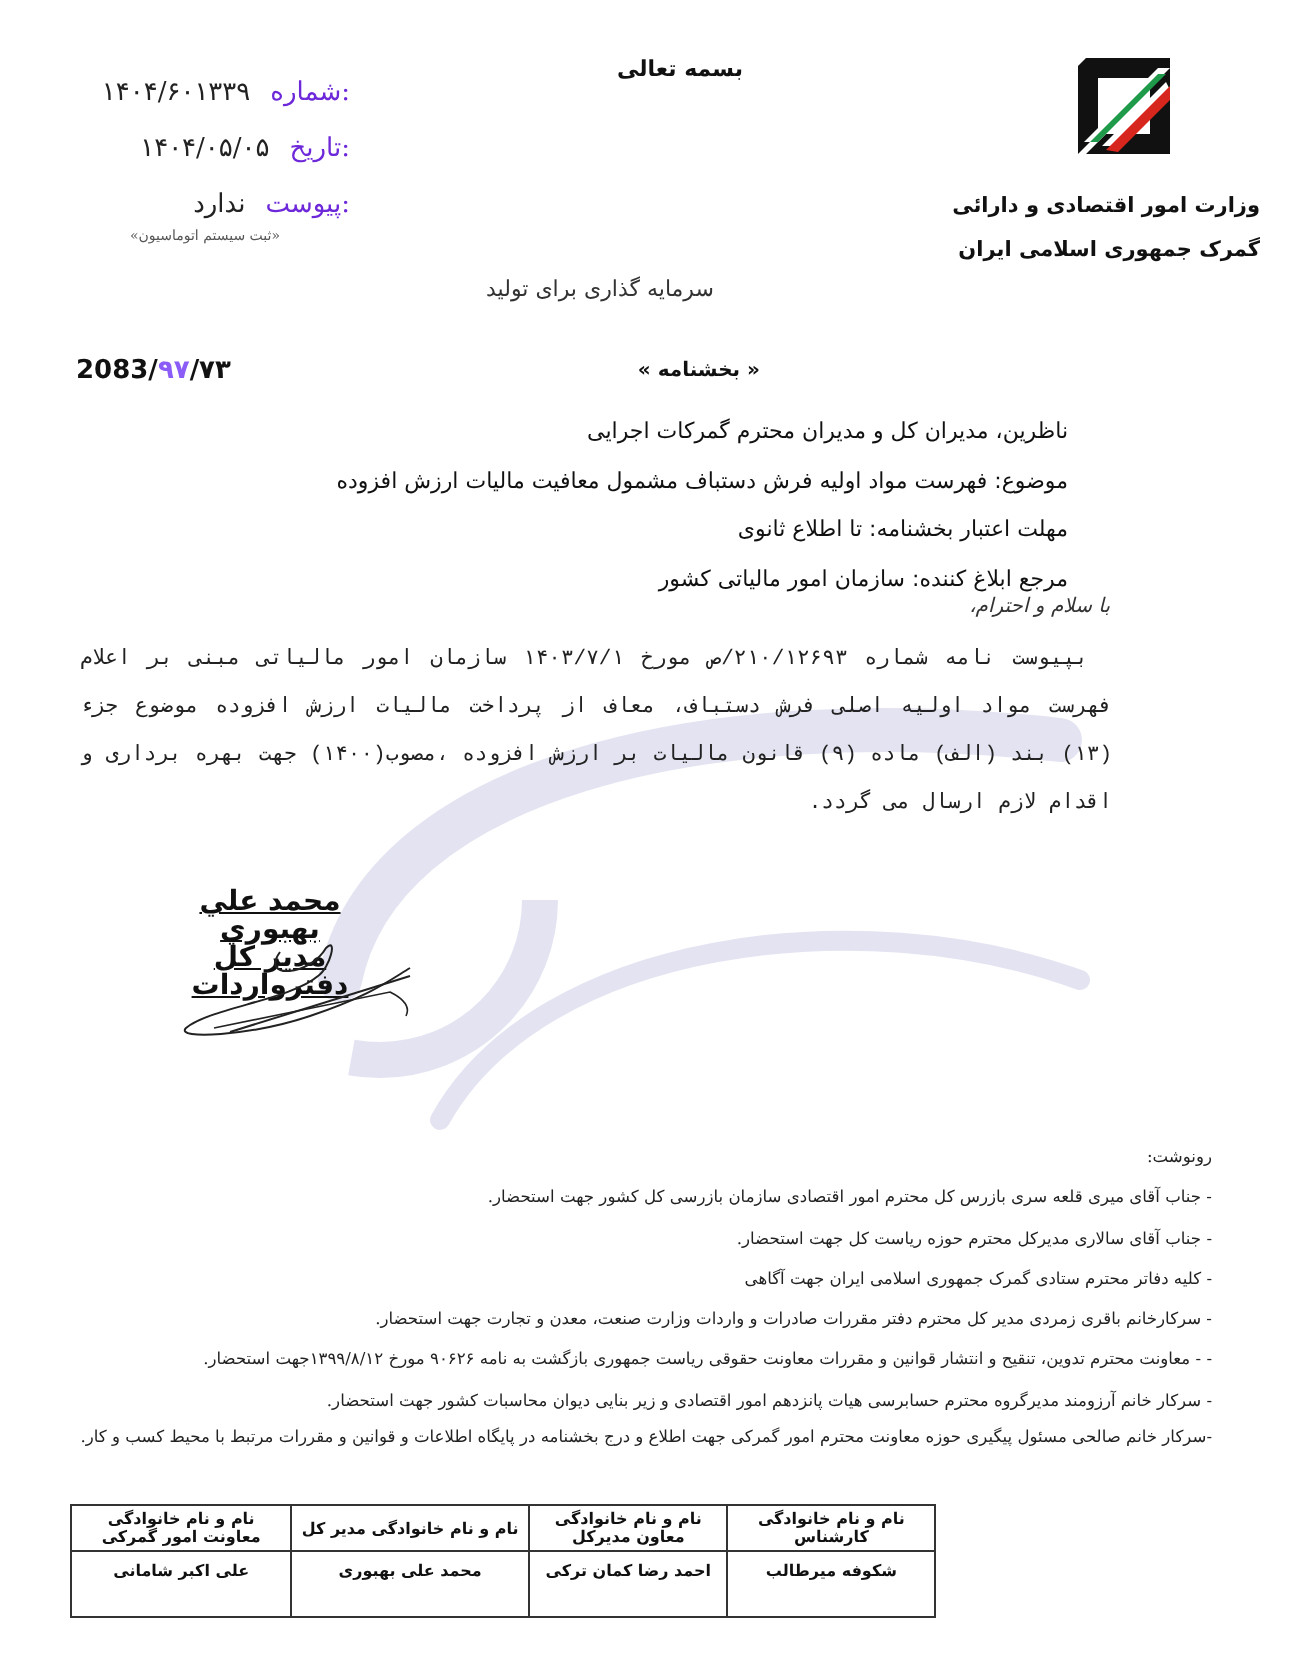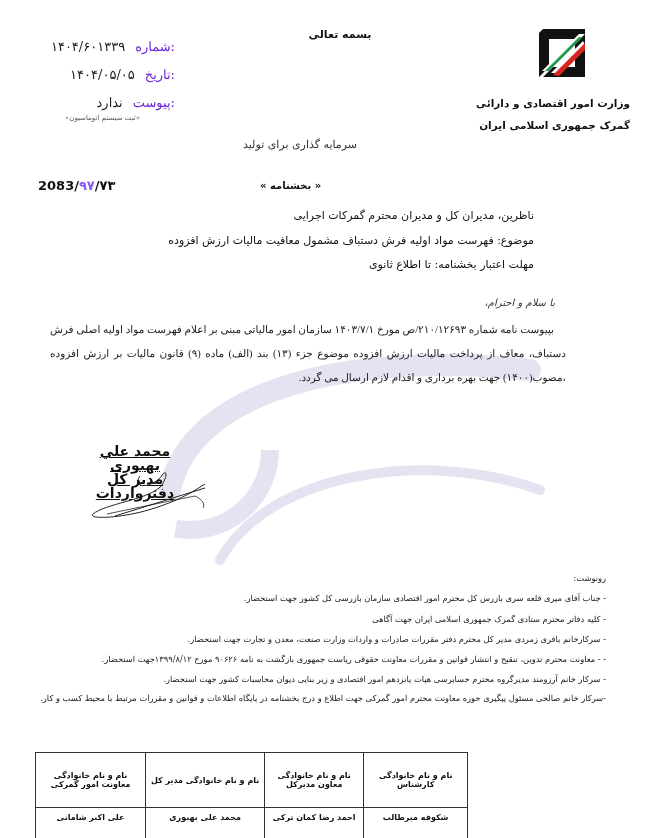--- a/index.html
+++ b/index.html
@@ -18,41 +18,41 @@
   .meta-row .val { color: #222; letter-spacing: 0.5px; }
   .meta-note { font-size: 7px; color: #555; text-align: center; width: 100%; margin-top: -2px; padding-right: 20px; }
 
   .logo { left: 533px; top: 25px; width: 56px; height: 56px; }
   .org { left: 430px; top: 92px; width: 200px; font-weight: bold; font-size: 10.5px; line-height: 22px; }
 
   .slogan { left: 200px; top: 138px; width: 200px; text-align: center; font-family: "DejaVu Serif", serif; font-size: 11px; color: #333; }
 
   .circ-no { left: 38px; top: 178px; font-weight: bold; font-size: 13px; letter-spacing: 0.5px; }
   .circ-no .red { color: #8b5cf6; }
-  .circ-title { left: 260px; top: 180px; width: 120px; text-align: left; font-weight: bold; font-size: 10px; }
+  .circ-title { left: 260px; top: 180px; width: 120px; text-align: right; font-weight: bold; font-size: 10px; }
 
   .head-lines { left: 164px; top: 204px; width: 370px; font-weight: normal; font-size: 11px; line-height: 24.5px; }
 
   .greeting { left: 440px; top: 297px; width: 115px; font-family: "DejaVu Serif", serif; font-style: italic; font-size: 10px; color: #333; }
 
-  .body-text { left: 50px; top: 318px; width: 516px; font-family: Liberation Serif, serif; font-size: 10.5px; line-height: 24px; color: #222; text-align: justify; text-indent: 12px; }
+  .body-text { left: 40px; top: 318px; width: 516px; font-family: Liberation Mono, monospace; font-size: 10.5px; line-height: 24px; color: #222; text-align: justify; text-indent: 12px; }
 
   .sig-name { left: 85px; top: 444px; width: 100px; text-align: center; font-weight: bold; font-size: 14px; line-height: 14px; text-decoration: underline; }
   .signature { left: 85px; top: 470px; width: 140px; height: 50px; }
 
   .watermark { left: 130px; top: 330px; width: 420px; height: 260px; opacity: 0.18; }
 
   .cc-block { left: 40px; top: 568px; width: 566px; font-family: "DejaVu Serif", serif; font-size: 8.3px; color: #222; line-height: 20.3px; }
 
   table.sign-table {
     left: 35px; top: 752px; width: 433px; border-collapse: collapse; position: absolute;
     direction: rtl; font-weight: bold; font-size: 8px;
   }
   table.sign-table th, table.sign-table td {
-    border: 1px solid #333; text-align: center; padding: 16px 4px;
+    border: 1px solid #333; text-align: center; padding: 0 4px;
   }
   table.sign-table th { height: 22px; font-weight: bold; }
   table.sign-table td { height: 27px; vertical-align: top; padding-top: 5px; }
 </style>
 </head>
 <body>
 
 <svg class="abs watermark" viewBox="0 0 420 260">
   <path d="M40 160 C 60 60, 220 20, 400 40" stroke="#6a6ab8" stroke-width="22" fill="none" stroke-linecap="round"></path>
   <path d="M90 230 C 140 140, 300 120, 410 160" stroke="#6a6ab8" stroke-width="10" fill="none" stroke-linecap="round"></path>
@@ -95,38 +95,40 @@
 
 <div class="abs circ-no" style="direction:ltr">
   <span>2083/</span><span class="red">۹۷</span><span>/۷۳</span>
 </div>
 <div class="abs circ-title" style="direction:rtl">« بخشنامه »</div>
 
 <div class="abs head-lines rtl">
   <div>ناظرین، مدیران کل و مدیران محترم گمرکات اجرایی</div>
   <div>موضوع: فهرست مواد اولیه فرش دستباف مشمول معافیت مالیات ارزش افزوده</div>
   <div>مهلت اعتبار بخشنامه: تا اطلاع ثانوی</div>
+  <div>مرجع ابلاغ کننده: سازمان امور مالیاتی کشور</div>
 </div>
 
 <div class="abs greeting rtl">با سلام و احترام،</div>
 <div class="abs body-text rtl">بپیوست نامه شماره ۲۱۰/۱۲۶۹۳/ص مورخ ۱۴۰۳/۷/۱ سازمان امور مالیاتی مبنی بر اعلام فهرست مواد اولیه اصلی فرش دستباف، معاف از پرداخت مالیات ارزش افزوده موضوع جزء (۱۳) بند (الف) ماده (۹) قانون مالیات بر ارزش افزوده ،مصوب(۱۴۰۰) جهت بهره برداری و اقدام لازم ارسال می گردد.</div>
 
 <div class="abs sig-name" style="direction:rtl">
   <div>محمد علي بهبوري</div>
   <div>مدیر کل دفترواردات</div>
 </div>
 <svg class="abs signature" viewBox="0 0 140 50">
   <path d="M55 6 C 45 20, 70 18, 78 4 C 84 -2, 80 14, 74 18 C 60 30, 20 34, 8 44 C 2 50, 40 48, 70 38 C 100 28, 110 20, 120 14" stroke="#222" stroke-width="1" fill="none"></path>
   <path d="M30 46 L 120 18" stroke="#222" stroke-width="1" fill="none"></path>
   <path d="M22 44 C 60 36, 90 30, 110 26 C 118 30, 120 34, 118 38" stroke="#222" stroke-width="0.8" fill="none"></path>
 </svg>
 
 <div class="abs cc-block rtl">
   <div>رونوشت:</div>
   <div>- جناب آقای میری قلعه سری بازرس کل محترم امور اقتصادی سازمان بازرسی کل کشور جهت استحضار.</div>
+  <div>- جناب آقای سالاری مدیرکل محترم حوزه ریاست کل جهت استحضار.</div>
   <div>- کلیه دفاتر محترم ستادی گمرک جمهوری اسلامی ایران جهت آگاهی</div>
   <div>- سرکارخانم باقری زمردی مدیر کل محترم دفتر مقررات صادرات و واردات وزارت صنعت، معدن و تجارت جهت استحضار.</div>
   <div>- - معاونت محترم تدوین، تنقیح و انتشار قوانین و مقررات معاونت حقوقی ریاست جمهوری بازگشت به نامه ۹۰۶۲۶ مورخ ۱۳۹۹/۸/۱۲جهت استحضار.</div>
   <div>- سرکار خانم آرزومند مدیرگروه محترم حسابرسی هیات پانزدهم امور اقتصادی و زیر بنایی دیوان محاسبات کشور جهت استحضار.</div>
   <div style="line-height:17px">-سرکار خانم صالحی مسئول پیگیری حوزه معاونت محترم امور گمرکی جهت اطلاع و درج بخشنامه در پایگاه اطلاعات و قوانین و مقررات مرتبط با محیط کسب و کار.</div>
 </div>
 
 <table class="sign-table">
   <tbody>
       <tr>

